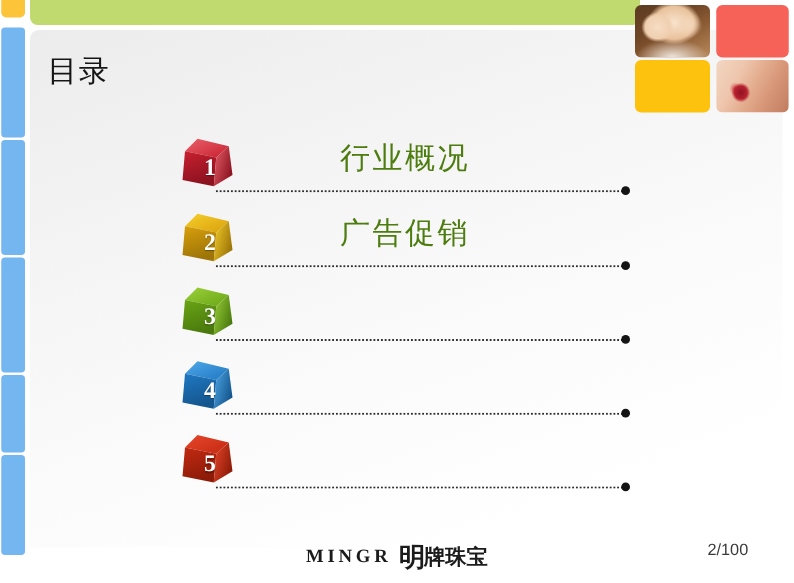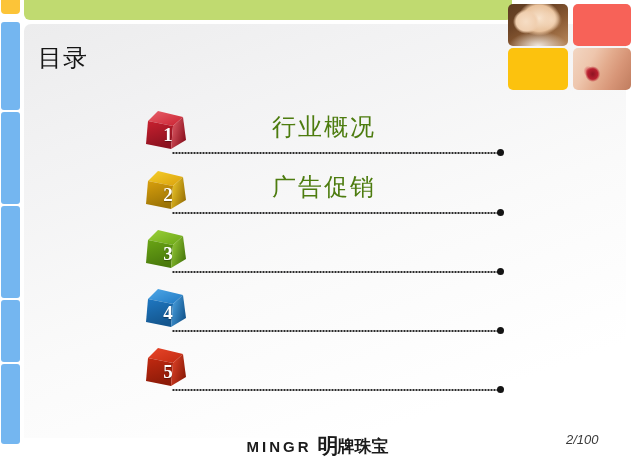--- a/index.html
+++ b/index.html
@@ -163,21 +163,21 @@
     left: 0;
     top: 432px;
     width: 635px;
     text-align: center;
     color: #1b1b1b;
   }
   .logo-en {
     font-size: 15px;
     font-weight: bold;
     letter-spacing: 3px;
-    font-family: Liberation Sans, sans-serif;
+    font-family: Liberation Serif, serif;
     vertical-align: middle;
   }
   .logo-mark {
     font-size: 21px;
     font-weight: bold;
     font-family: "DejaVu Sans", sans-serif;
     vertical-align: middle;
     margin-left: 6px;
     letter-spacing: -1px;
   }
@@ -186,21 +186,20 @@
     font-weight: bold;
     letter-spacing: 0px;
     vertical-align: middle;
   }
   .pagenum {
     position: absolute;
     left: 566px;
     top: 432px;
     font-size: 13px;
     color: #3a3a3a;
-    font-style: italic;
   }
 </style>
 </head>
 <body>
 
 <div id="slide">
 
   <div class="green-bar"></div>
 
   <div class="rail-orange"></div>

